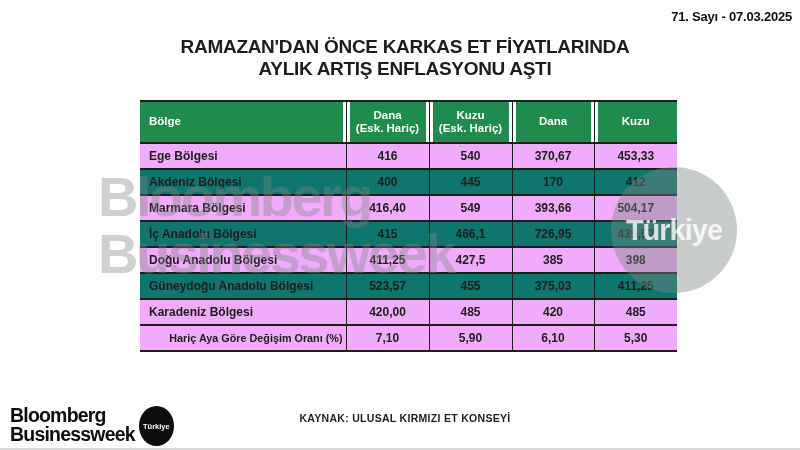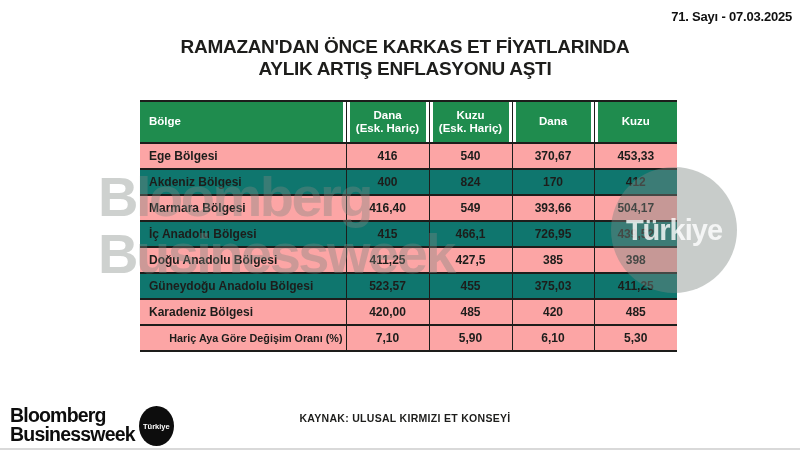--- a/index.html
+++ b/index.html
@@ -42,21 +42,21 @@
     box-shadow: inset -3px 0 0 #ffffff;
   }
   .data-table th:last-child {
     border-right:none;
     box-shadow: inset 3px 0 0 #ffffff;
   }
   .data-table td {
     height:26px; vertical-align:middle;
     font-size:12px; font-weight:bold; color:#1d1d1b;
     text-align:center;
-    background:#fca5a5;
+    background:#f0abfc;
     border:1.5px solid #1d1d1b; border-top-width:2px; border-bottom-width:2px;
   }
   .data-table td:first-child { text-align:left; padding-left:9px; border-left:none; }
   .data-table td:last-child { border-right:none; }
   .data-table tr.shaded td { background:#0f766e; }
   .data-table tr.right-label td:first-child {
     text-align:right; padding-right:3px; padding-left:0;
     font-size:10.8px; white-space:nowrap;
   }
   .source {
@@ -135,21 +135,21 @@
     <tr>
       <td>Ege Bölgesi</td>
       <td>416</td>
       <td>540</td>
       <td>370,67</td>
       <td>453,33</td>
     </tr>
     <tr class="shaded">
       <td>Akdeniz Bölgesi</td>
       <td>400</td>
-      <td>824</td>
+      <td>445</td>
       <td>170</td>
       <td>412</td>
     </tr>
     <tr>
       <td>Marmara Bölgesi</td>
       <td>416,40</td>
       <td>549</td>
       <td>393,66</td>
       <td>504,17</td>
     </tr>

